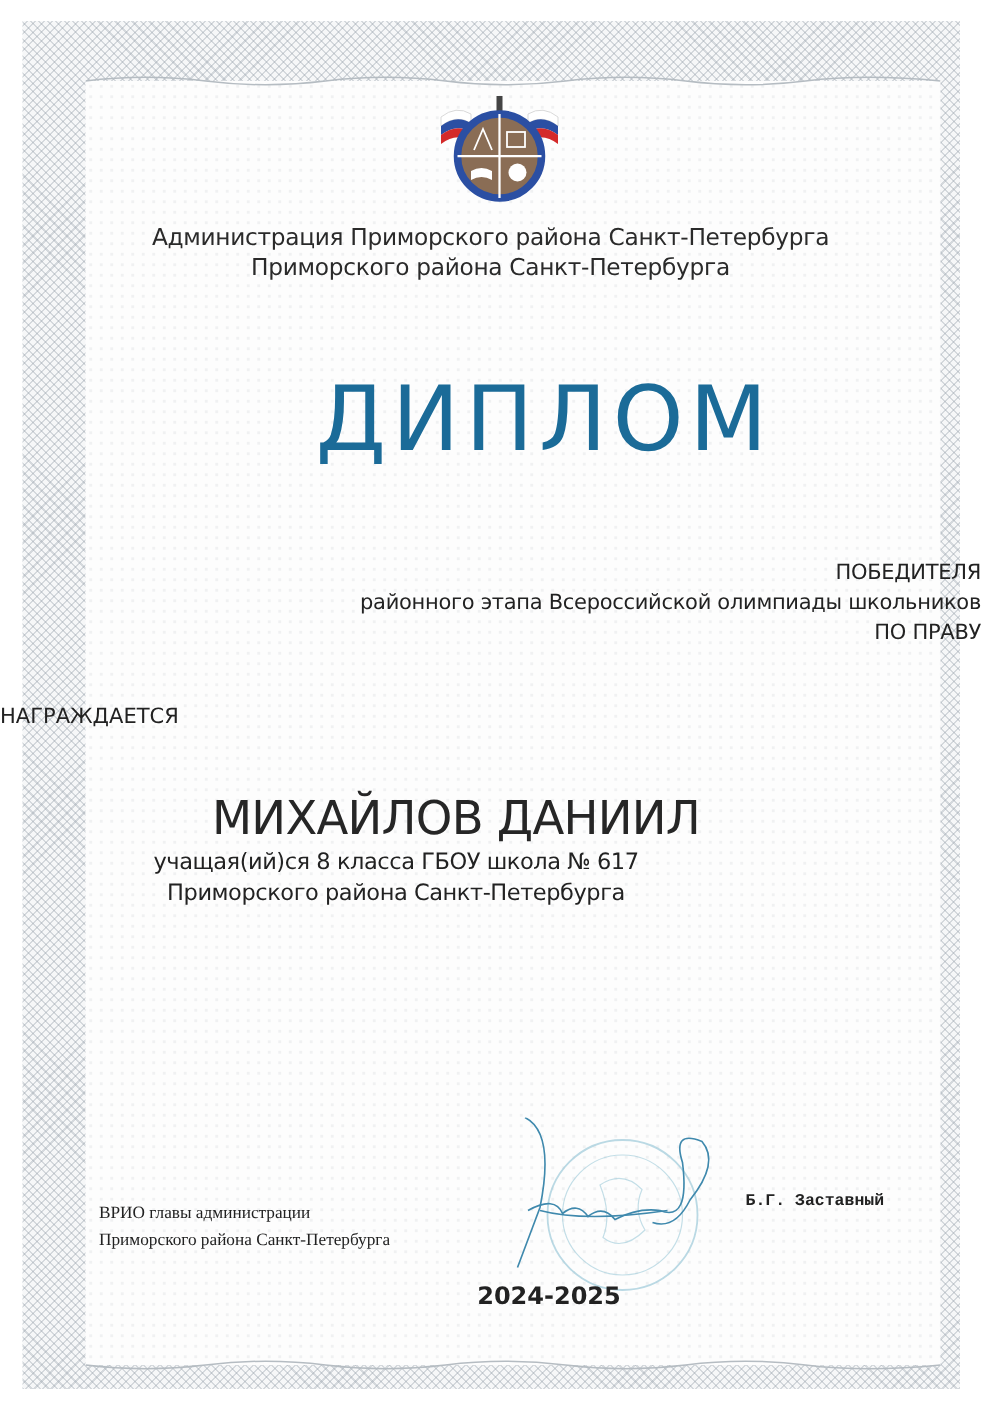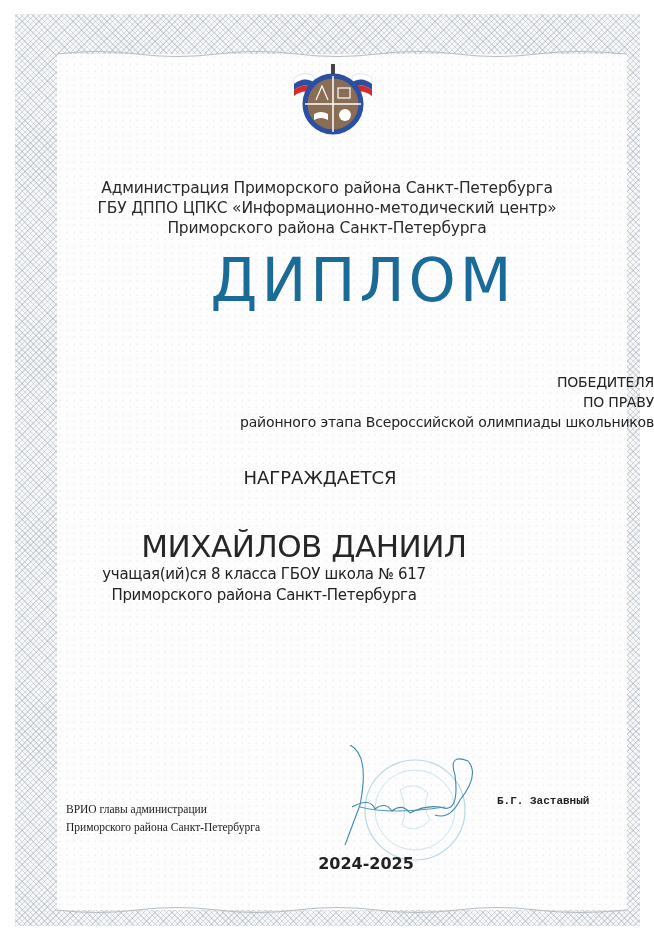--- a/index.html
+++ b/index.html
@@ -25,35 +25,34 @@
     }
     .scallop-top { top: -5px; }
     .scallop-bottom { bottom: -5px; }
     .logo {
       position: absolute; left: 290px; top: 60px; width: 86px; height: 78px;
     }
     .header {
       position: absolute; left: 0; top: 148px; width: 654px; text-align: center;
       font-family: "DejaVu Sans", sans-serif; font-size: 15.5px; line-height: 20px; color: #2a2a2a;
       letter-spacing: -0.2px;
-      margin-top: 30px;
     }
     .title {
       position: absolute; left: 0; top: 232px; width: 654px; text-align: center;
       font-family: "DejaVu Sans", sans-serif; font-size: 60px; line-height: 96px; color: #1b6b98;
       letter-spacing: 4px; font-weight: normal; margin-left: 36px;
     }
     .winner {
       position: absolute; left: 0; top: 372px; width: 654px; text-align: right;
       font-family: "DejaVu Sans", sans-serif; font-size: 14px; line-height: 20px; color: #222;
       letter-spacing: -0.2px;
     }
     .awarded {
-      position: absolute; left: 0; top: 466px; width: 640px; text-align: center;
-      font-family: "DejaVu Sans", sans-serif; font-size: 18px; line-height: 24px; color: #222;
+      position: absolute; left: 0; top: 466px; width: 640px; 
+      font-family: "DejaVu Sans", sans-serif; font-size: 14px; line-height: 24px; color: #222;
     }
     .name {
       position: absolute; left: 0; top: 527px; width: 608px; text-align: center;
       font-family: "DejaVu Sans", sans-serif; font-size: 31px; line-height: 38px; color: #262626;
       letter-spacing: -0.5px;
     }
     .student {
       position: absolute; left: 0; top: 564px; width: 528px; text-align: center;
       font-family: "DejaVu Sans", sans-serif; font-size: 15px; line-height: 21px; color: #222;
       letter-spacing: -0.3px;
@@ -106,30 +105,29 @@
     <line x1="15" y1="44" x2="71" y2="44" stroke="#fff" stroke-width="1.5"></line>
     <path d="M26 40 L 32 26 L 38 40" fill="none" stroke="#fff" stroke-width="1.2"></path>
     <rect x="48" y="28" width="12" height="10" fill="none" stroke="#fff" stroke-width="1.2"></rect>
     <path d="M24 54 Q 31 50 38 54 L 38 60 Q 31 56 24 60 Z" fill="#fff"></path>
     <circle cx="55" cy="55" r="6" fill="#fff"></circle>
   </svg>
 </div>
 
 <div class="header">
   <div>Администрация Приморского района Санкт-Петербурга</div>
-  <div>ГБУ ДППО ЦПКС «Информационно-методический центр»</div>
   <div>Приморского района Санкт-Петербурга</div>
 </div>
 
 <div class="title">ДИПЛОМ</div>
 
 <div class="winner">
   <div>ПОБЕДИТЕЛЯ</div>
+  <div>районного этапа Всероссийской олимпиады школьников</div>
   <div>ПО ПРАВУ</div>
-  <div>районного этапа Всероссийской олимпиады школьников</div>
 </div>
 
 <div class="awarded">НАГРАЖДАЕТСЯ</div>
 
 <div class="name">МИХАЙЛОВ ДАНИИЛ</div>
 
 <div class="student">
   <div>учащая(ий)ся 8 класса ГБОУ школа № 617</div>
   <div>Приморского района Санкт-Петербурга</div>
 </div>

